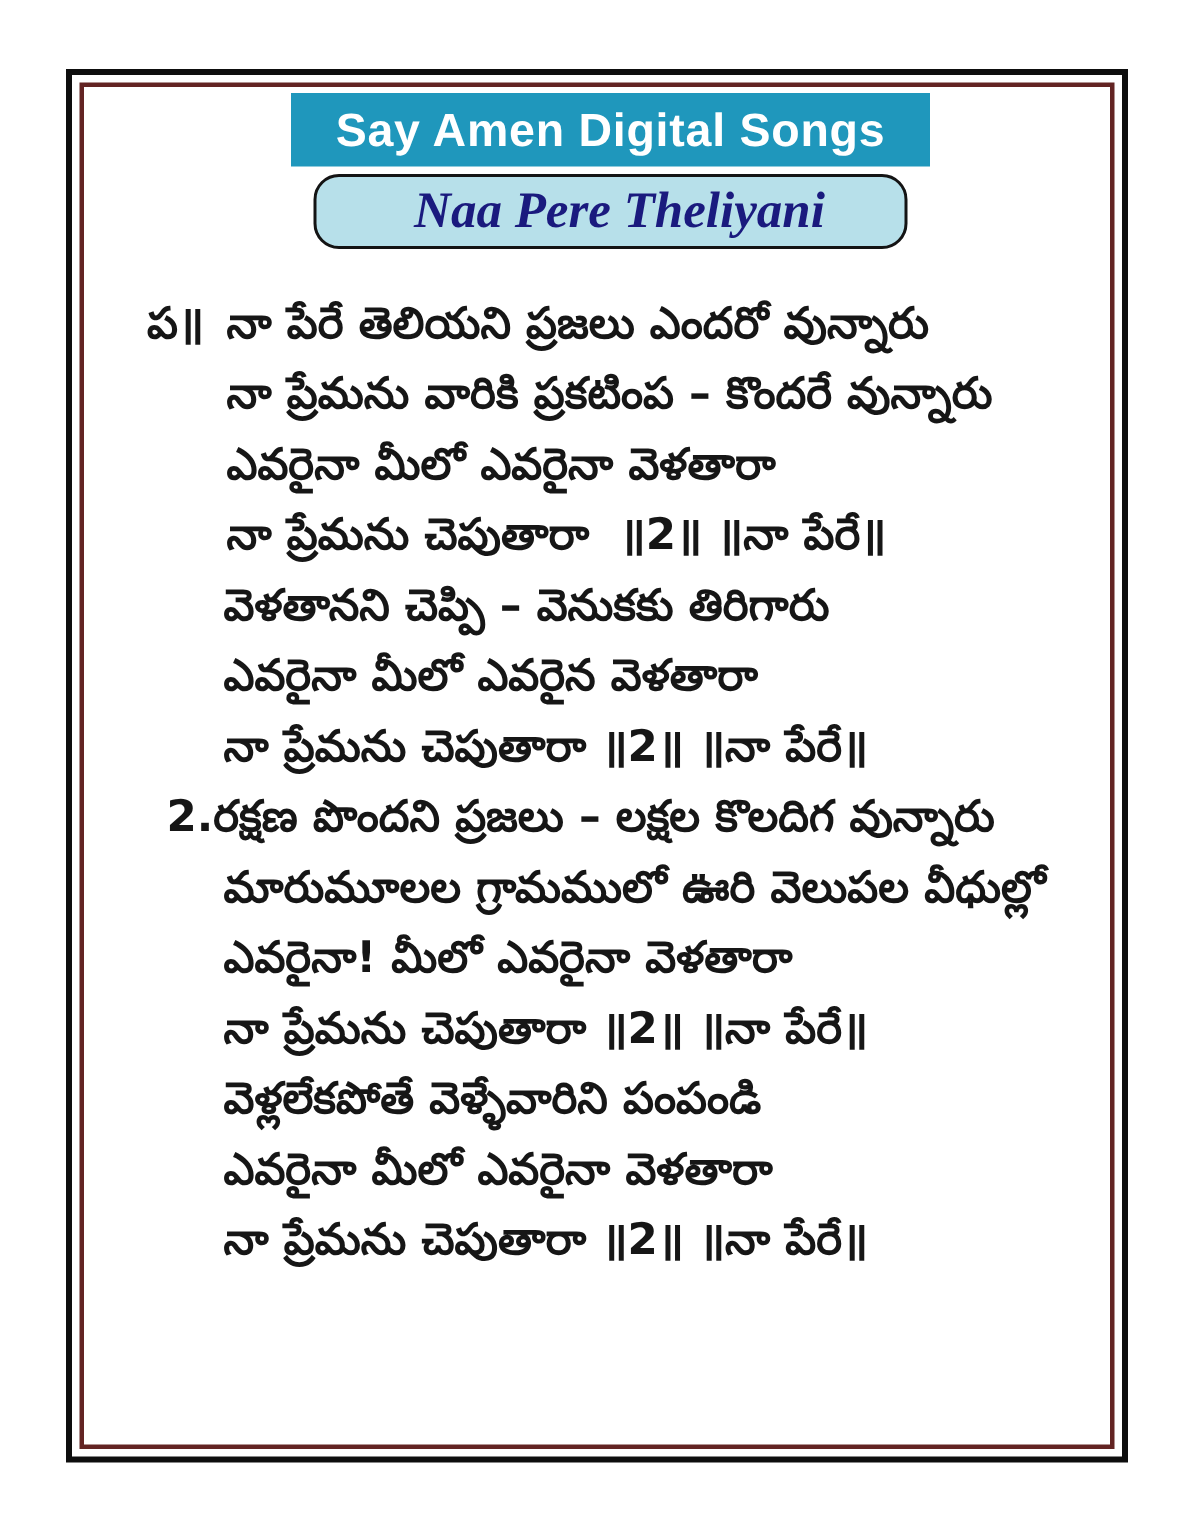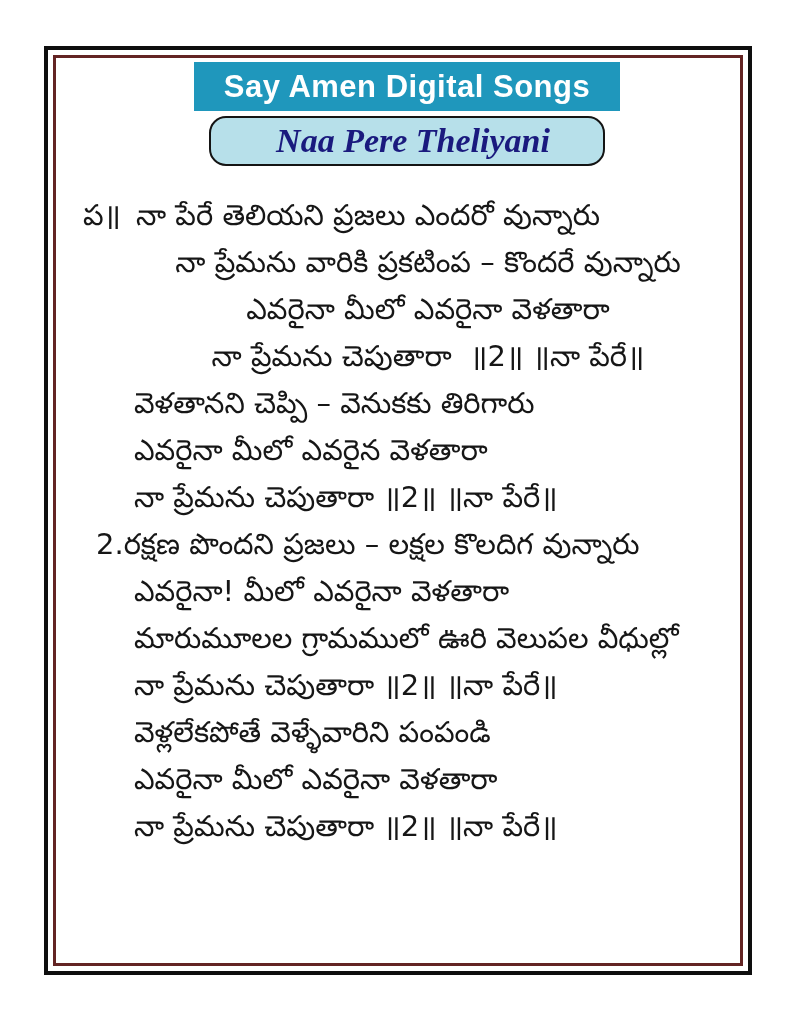--- a/index.html
+++ b/index.html
@@ -68,36 +68,36 @@
   .title-pill .title-text {
     font-family: "Liberation Serif", serif;
     font-style: italic;
     font-weight: bold;
     font-size: 34px;
     line-height: 46px;
     color: #1a1a7e;
   }
   .song {
     margin-top: 26px;
-    padding-left: 27px;
+    padding-left: 42px;
     padding-right: 20px;
     color: #161616;
     font-size: 29px;
     line-height: 47px;
+    font-weight: bold;
   }
   .line {
     white-space: nowrap;
   }
   .pallavi .marker {
     display: inline-block;
     width: 53px;
   }
   .pallavi .cont {
     margin-left: 53px;
-    text-align: center;
   }
   .verse .first {
     margin-left: 13px;
   }
   .verse .cont {
     margin-left: 51px;
   }
 </style>
 </head>
 <body>
@@ -125,22 +125,22 @@
           </div>
 
           <div class="verse">
             <div class="line cont">వెళతానని చెప్పి – వెనుకకు తిరిగారు</div>
             <div class="line cont">ఎవరైనా మీలో ఎవరైన వెళతారా</div>
             <div class="line cont">నా ప్రేమను చెపుతారా ॥2॥ ॥నా పేరే॥</div>
           </div>
 
           <div class="verse">
             <div class="line first"><span>2.</span><span>రక్షణ పొందని ప్రజలు – లక్షల కొలదిగ వున్నారు</span></div>
+            <div class="line cont">మారుమూలల గ్రామములో ఊరి వెలుపల వీధుల్లో</div>
             <div class="line cont">ఎవరైనా! మీలో ఎవరైనా వెళతారా</div>
-            <div class="line cont">మారుమూలల గ్రామములో ఊరి వెలుపల వీధుల్లో</div>
             <div class="line cont">నా ప్రేమను చెపుతారా ॥2॥ ॥నా పేరే॥</div>
           </div>
 
           <div class="verse">
             <div class="line cont">వెళ్లలేకపోతే వెళ్ళేవారిని పంపండి</div>
             <div class="line cont">ఎవరైనా మీలో ఎవరైనా వెళతారా</div>
             <div class="line cont">నా ప్రేమను చెపుతారా ॥2॥ ॥నా పేరే॥</div>
           </div>
 
         </div>

